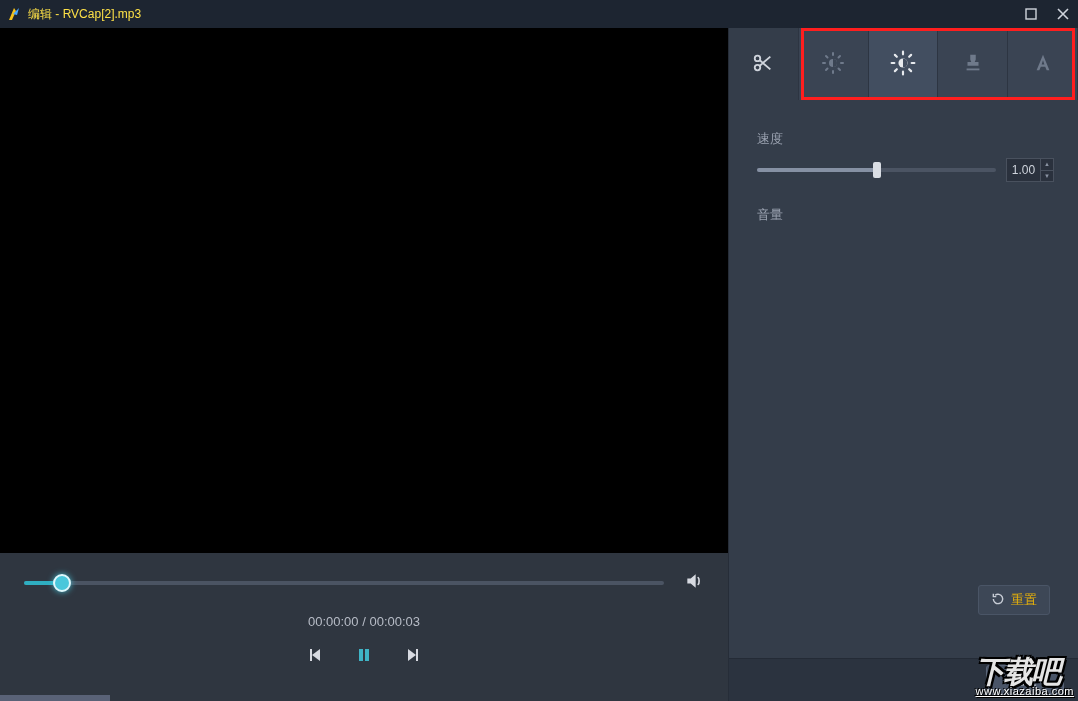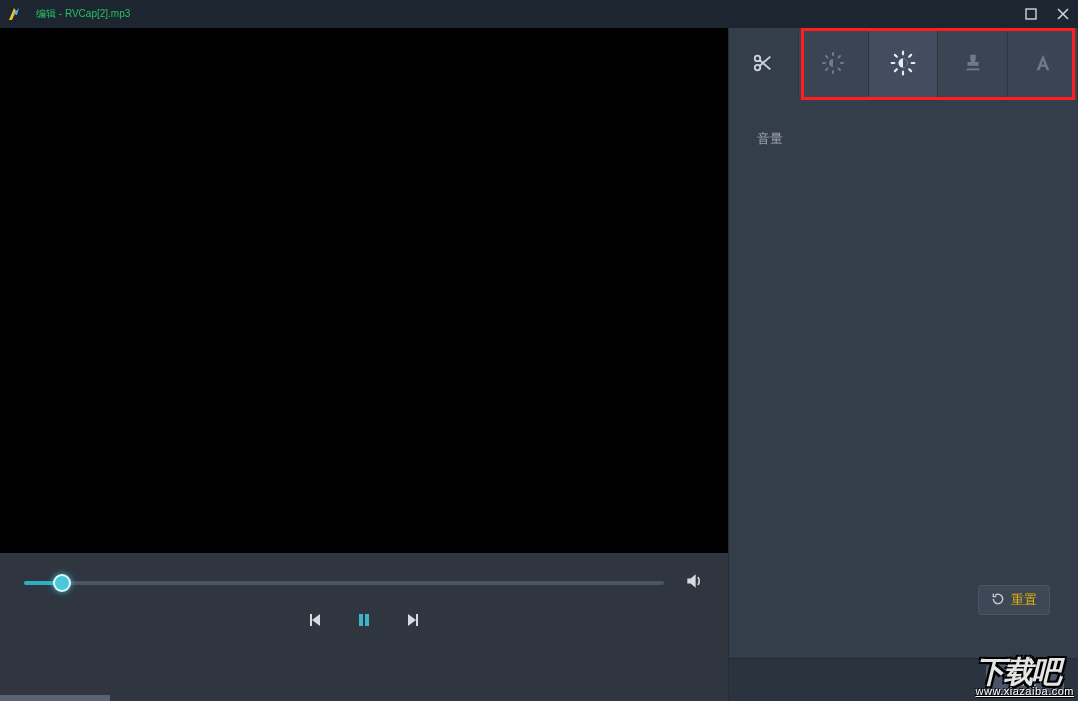--- a/index.html
+++ b/index.html
@@ -20,23 +20,23 @@
     display: flex;
     align-items: center;
     padding-left: 6px;
     position: relative;
   }
   .titlebar .app-icon {
     width: 16px; height: 16px;
     display: inline-flex; align-items: center; justify-content: center;
   }
   .titlebar .title {
-    color: #22c55e;
-    font-size: 10px;
-    margin-left: 14px;
+    color: #fde047;
+    font-size: 12px;
+    margin-left: 6px;
   }
   .win-controls {
     position: absolute;
     right: 6px;
     top: 0;
     height: 100%;
     display: flex;
     align-items: center;
     gap: 14px;
   }
@@ -340,20 +340,25 @@
           <div class="progress-fill"></div>
           <div class="progress-thumb"></div>
         </div>
         <span class="volume-icon">
           <svg width="20" height="20" viewBox="0 0 24 24" fill="#d7dae1">
               <path d="M4 9v6h4l6 5V4L8 9H4z"></path>
               <path d="M17 8c1.5 1 1.5 7 0 8" fill="none" stroke="#d7dae1" stroke-width="2" stroke-linecap="round"></path>
             </svg>
         </span>
       </div>
+      <div class="time-row">
+        <span>00:00:00</span>
+        <span> / </span>
+        <span>00:00:03</span>
+      </div>
       <div class="play-row">
         <span class="play-btn">
           <svg width="16" height="16" viewBox="0 0 16 16" fill="#d7dae1">
               <path d="M12 2 L4 8 L12 14 Z"></path>
               <rect x="2" y="2" width="2" height="12"></rect>
             </svg>
         </span>
         <span class="play-btn active">
           <svg width="16" height="16" viewBox="0 0 16 16" fill="#3fb4c6">
               <rect x="3" y="2" width="4" height="12"></rect>
@@ -430,20 +435,36 @@
         <span>
           <svg width="22" height="22" viewBox="0 0 24 24" fill="#6f7a8b">
               <path d="M12 3 L5 20 H8 L9.6 16 H14.4 L16 20 H19 L12 3 Z M10.5 13.5 L12 9 L13.5 13.5 Z"></path>
             </svg>
         </span>
       </div>
       <div class="highlight-box"></div>
     </div>
 
     <div class="slider-group">
+      <div class="slider-block">
+        <div class="slider-label">速度</div>
+        <div class="slider-row">
+          <div class="slider-track">
+            <div class="slider-fill" style="width:50%"></div>
+            <div class="slider-thumb" style="left:50%"></div>
+          </div>
+          <div class="spin-box">
+            <span class="spin-val">1.00</span>
+            <div class="spin-arrows">
+              <span class="spin-arrow">▲</span>
+              <span class="spin-arrow">▼</span>
+            </div>
+          </div>
+        </div>
+      </div>
 
       <div class="slider-block">
         <div class="slider-label">音量</div>
       </div>
     </div>
 
     <div class="reset-row">
       <div class="reset-btn">
         <span>
           <svg width="14" height="14" viewBox="0 0 24 24" fill="none" stroke="#c8cdd6" stroke-width="2.4">

